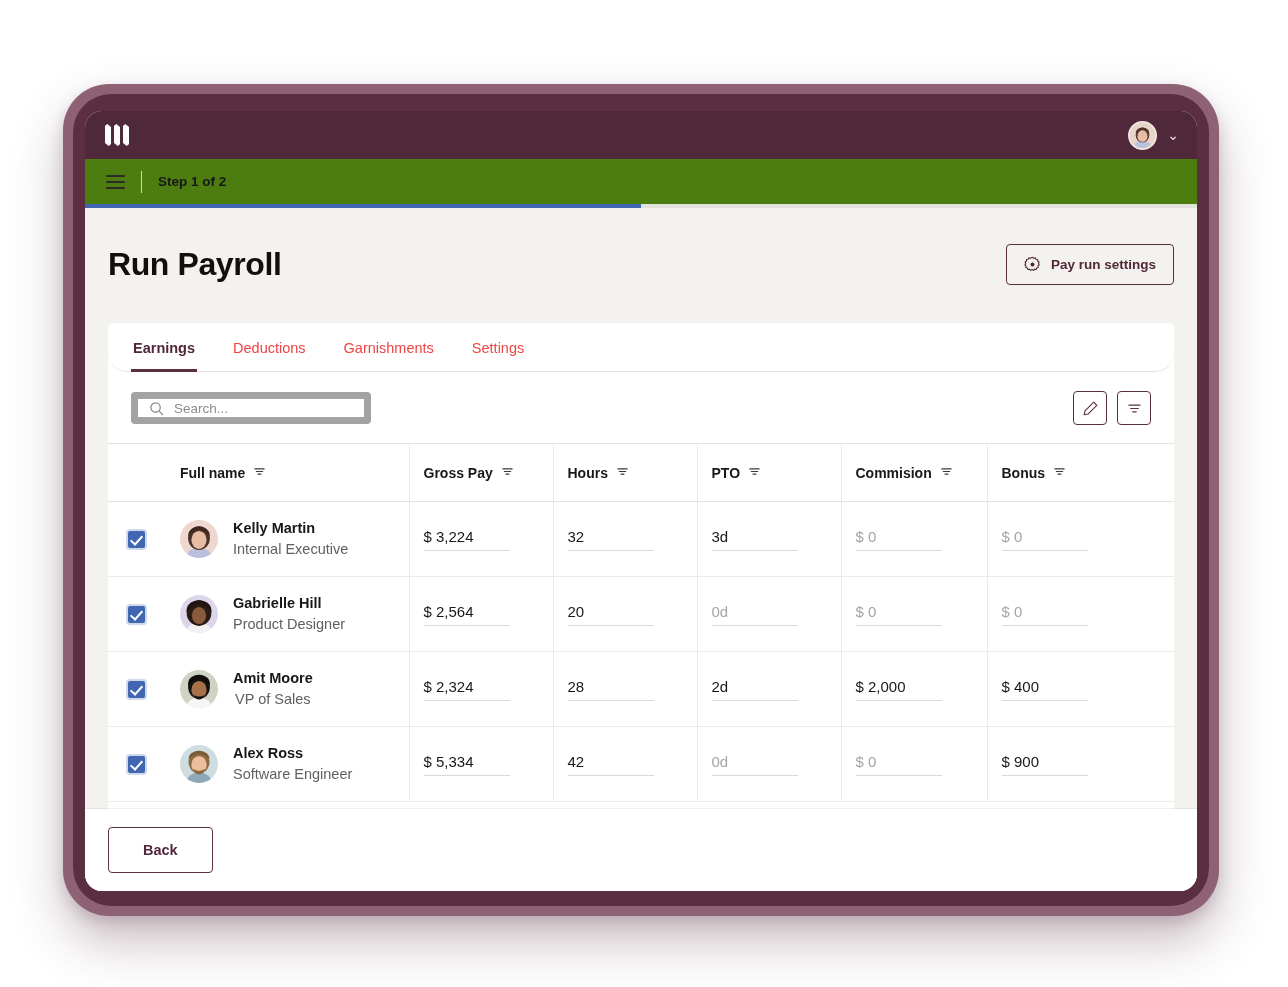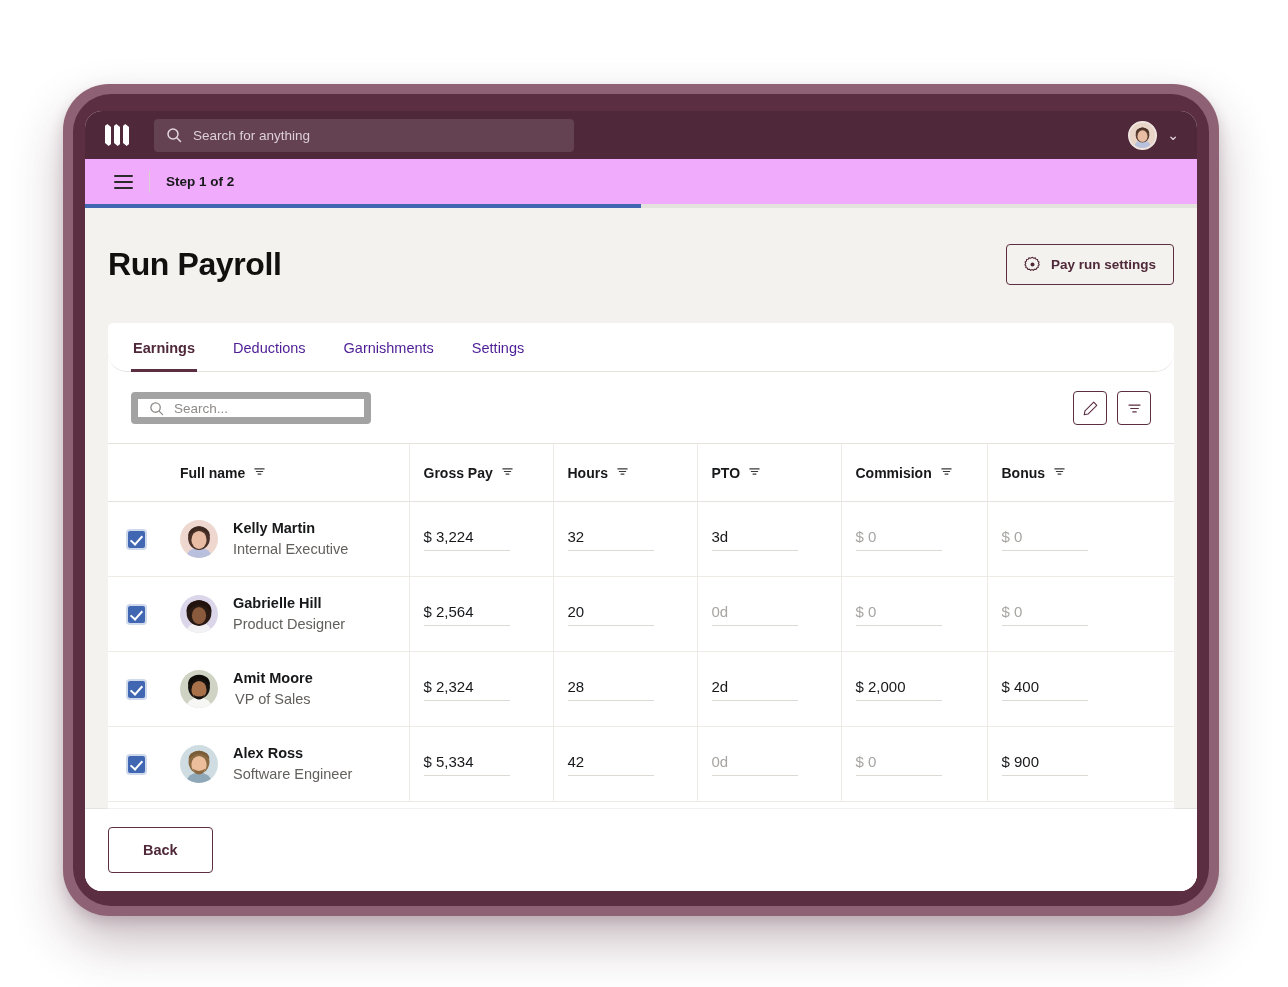--- a/index.html
+++ b/index.html
@@ -78,22 +78,22 @@
   .appbar .right { position: absolute; right: 18px; display: flex; align-items: center; gap: 10px; }
   .avatar-top {
     width: 29px; height: 29px; border-radius: 50%;
     background: #e6cfc3; overflow: hidden; position: relative;
     border: 2px solid #f0e4df;
   }
   .chev { color: #e9dbe1; font-size: 14px; line-height: 1; }
 
   
   .stepbar {
-    height: 45px; background: #f0abfc;
-    display: flex; align-items: center; padding-left: 29px; gap: 16px;
+    height: 45px; background: #4d7c0f;
+    display: flex; align-items: center; padding-left: 21px; gap: 16px;
   }
   .hamburger { width: 19px; display: flex; flex-direction: column; gap: 4px; cursor: pointer;}
   .hamburger i { height: 2px; background: #2b2b2b; border-radius: 1px; }
   .divider-v { width: 1px; height: 22px; background: #d8d3d0; }
   .step-label { font-size: 13.5px; font-weight: bold; color: #17181a; }
   .progress { height: 4px; background: #e4e2dd; position: relative; }
   .progress > i { position: absolute; left:0; top:0; bottom:0; background: #4267b2; }
 
   
   .page { padding: 0 23px; background: #f4f2ee; height: 100%; }
@@ -120,21 +120,21 @@
     overflow: hidden;
   }
   .tabs {
     display: flex; gap: 34px;
     padding: 0 23px;
     border-bottom: 1px solid #e6e3df;
     border-radius: 19px;
   }
   .tab {
     padding: 17px 2px 13px 2px;
-    font-size: 14.5px; color: #4c1d95; cursor: pointer;
+    font-size: 14.5px; color: #ef4444; cursor: pointer;
     border-bottom: 3px solid transparent; margin-bottom: -1px;
   }
   .tab.active { color: #4f2839; font-weight: bold; border-bottom-color: #5b2e42; }
 
   .toolbar {
     display: flex; align-items: center; justify-content: space-between;
     padding: 19px 23px 18px 23px;
   }
   .search-input {
     width: 240px; height: 32px;
@@ -239,27 +239,20 @@
     <div class="dev-btn side"></div>
   </div>
 
   <div class="screen">
 
     <div class="appbar">
       <div class="logo">
         <i></i>
           <i></i>
           <i></i>
-      </div>
-      <div class="searchbar">
-        <svg width="16" height="16" viewBox="0 0 16 16">
-          <circle cx="7" cy="7" r="5" fill="none" stroke="#e4d7dd" stroke-width="1.5"></circle>
-          <line x1="10.8" y1="10.8" x2="14.5" y2="14.5" stroke="#e4d7dd" stroke-width="1.5" stroke-linecap="round"></line>
-        </svg>
-        <span class="ph">Search for anything</span>
       </div>
       <div class="right">
         <div class="avatar-top">
           <svg width="100%" height="100%" viewBox="0 0 40 40">
             <rect width="40" height="40" fill="#e9d4c8"></rect>
             <ellipse cx="20" cy="38" rx="13" ry="11" fill="#b8c2dd"></ellipse>
             <ellipse cx="20" cy="19" rx="11" ry="12" fill="#5a3c2e"></ellipse>
             <ellipse cx="20" cy="21" rx="8" ry="9.5" fill="#e8bda4"></ellipse>
             <path d="M9 16 Q20 4 31 16 Q31 9 20 7 Q9 9 9 16Z" fill="#4a3025"></path>
           </svg>

